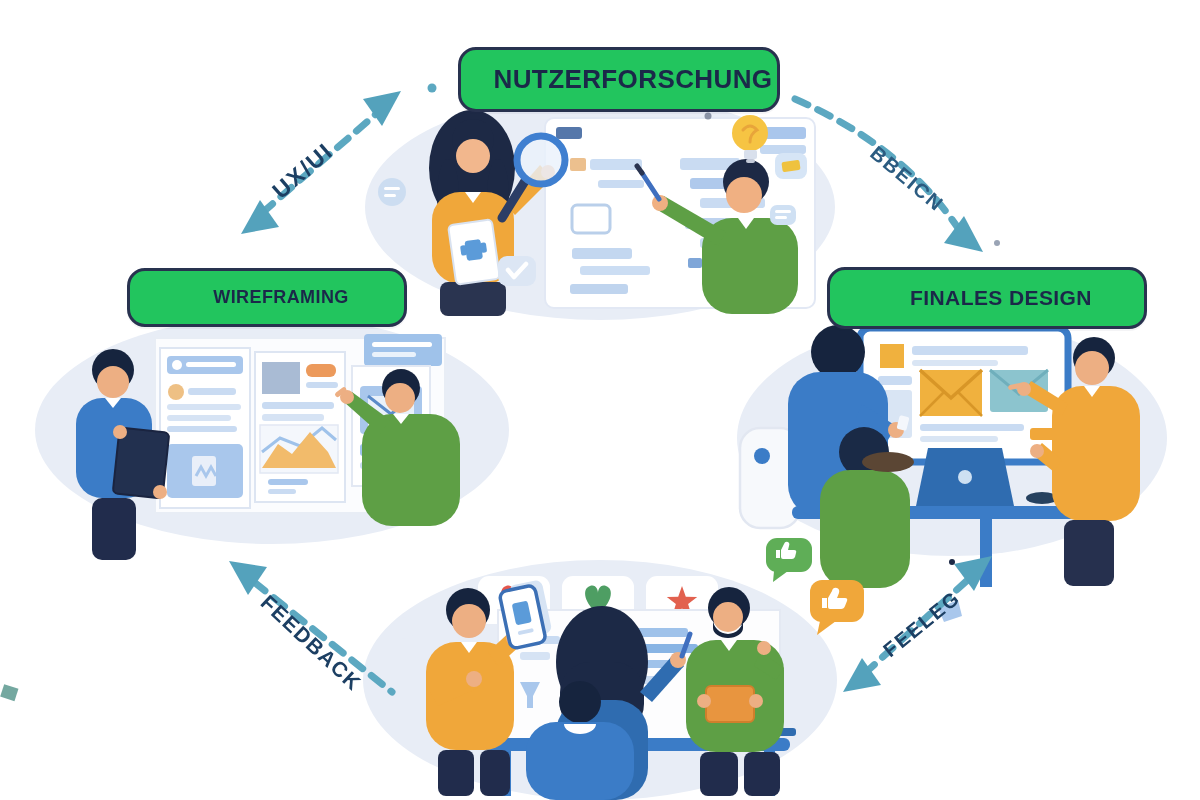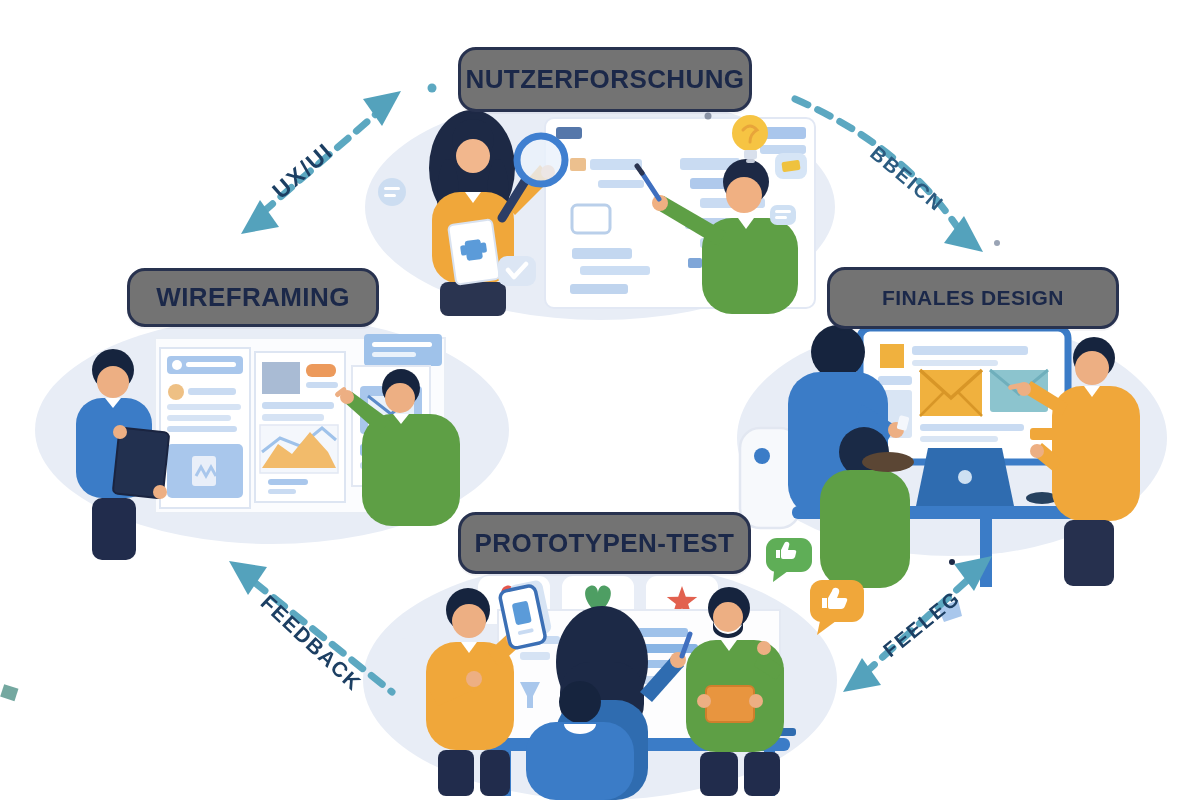--- a/index.html
+++ b/index.html
@@ -1,26 +1,26 @@
 <!DOCTYPE html>
 <html><head>
 <meta charset="utf-8">
 <style>
   html,body{margin:0;padding:0;background:#fff;}
   .canvas{position:relative;width:1200px;height:800px;background:#ffffff;overflow:hidden;
           font-family:"Liberation Sans",sans-serif;}
   .illustration{position:absolute;left:0;top:0;}
   .badge{position:absolute;display:flex;align-items:center;justify-content:center;
-         background:#737373;border:3px solid #28324F;border-radius:18px;
-         box-shadow:0 2px 0 rgba(30,40,70,0.05);z-index:5;}
+         background:#22c55e;border:3px solid #28324F;border-radius:18px;
+         box-shadow:0 2px 0 rgba(30,40,70,0.05);z-index:5;padding-left:28px;}
   .badge-label{font-weight:bold;color:#1B2849;letter-spacing:0.4px;}
   #badge-nutzerforschung{left:458px;top:47px;width:288px;height:59px;}
   #badge-nutzerforschung .badge-label{font-size:26px;}
   #badge-wireframing{left:127px;top:268px;width:246px;height:53px;}
-  #badge-wireframing .badge-label{font-size:26px;}
+  #badge-wireframing .badge-label{font-size:18px;}
   #badge-finales-design{left:827px;top:267px;width:286px;height:56px;}
   #badge-finales-design .badge-label{font-size:21px;}
   #badge-prototypen-test{left:458px;top:512px;width:287px;height:56px;}
   #badge-prototypen-test .badge-label{font-size:26px;}
   .arrow-label{position:absolute;font-weight:bold;color:#1C3F63;z-index:6;white-space:nowrap;}
   #lbl-uxui{left:303px;top:171px;font-size:23px;letter-spacing:2px;
             transform:translate(-50%,-50%) rotate(-41deg);}
   #lbl-bbeicn{left:907px;top:179px;font-size:20px;letter-spacing:2px;color:#2B5B80;
             transform:translate(-50%,-50%) rotate(40deg);}
   #lbl-feeleg{left:922px;top:624px;font-size:20px;letter-spacing:2px;
@@ -404,22 +404,19 @@
 
   <div class="badge" id="badge-nutzerforschung">
     <span class="badge-label">NUTZERFORSCHUNG</span>
   </div>
   <div class="badge" id="badge-wireframing">
     <span class="badge-label">WIREFRAMING</span>
   </div>
   <div class="badge" id="badge-finales-design">
     <span class="badge-label">FINALES DESIGN</span>
   </div>
-  <div class="badge" id="badge-prototypen-test">
-    <span class="badge-label">PROTOTYPEN-TEST</span>
-  </div>
 
   <div class="arrow-label" id="lbl-uxui">UX/UI</div>
   <div class="arrow-label" id="lbl-bbeicn">BBEICN</div>
   <div class="arrow-label" id="lbl-feeleg">FEELEG</div>
   <div class="arrow-label" id="lbl-feedback">FEEDBACK</div>
 
 </div>
 
 </body></html>

